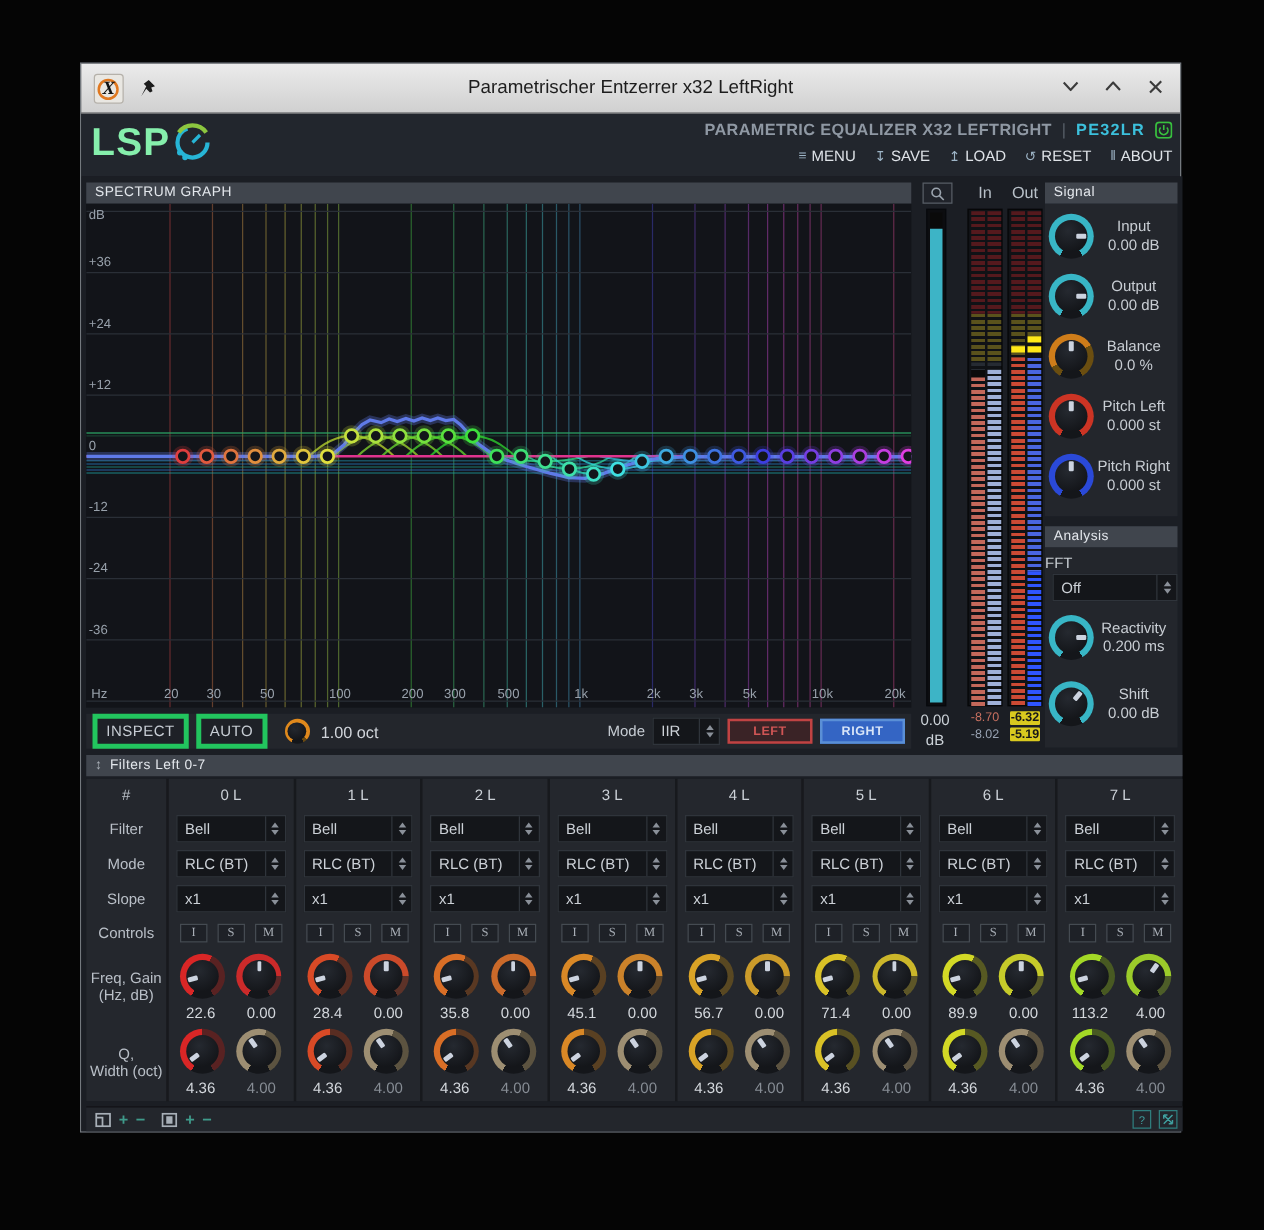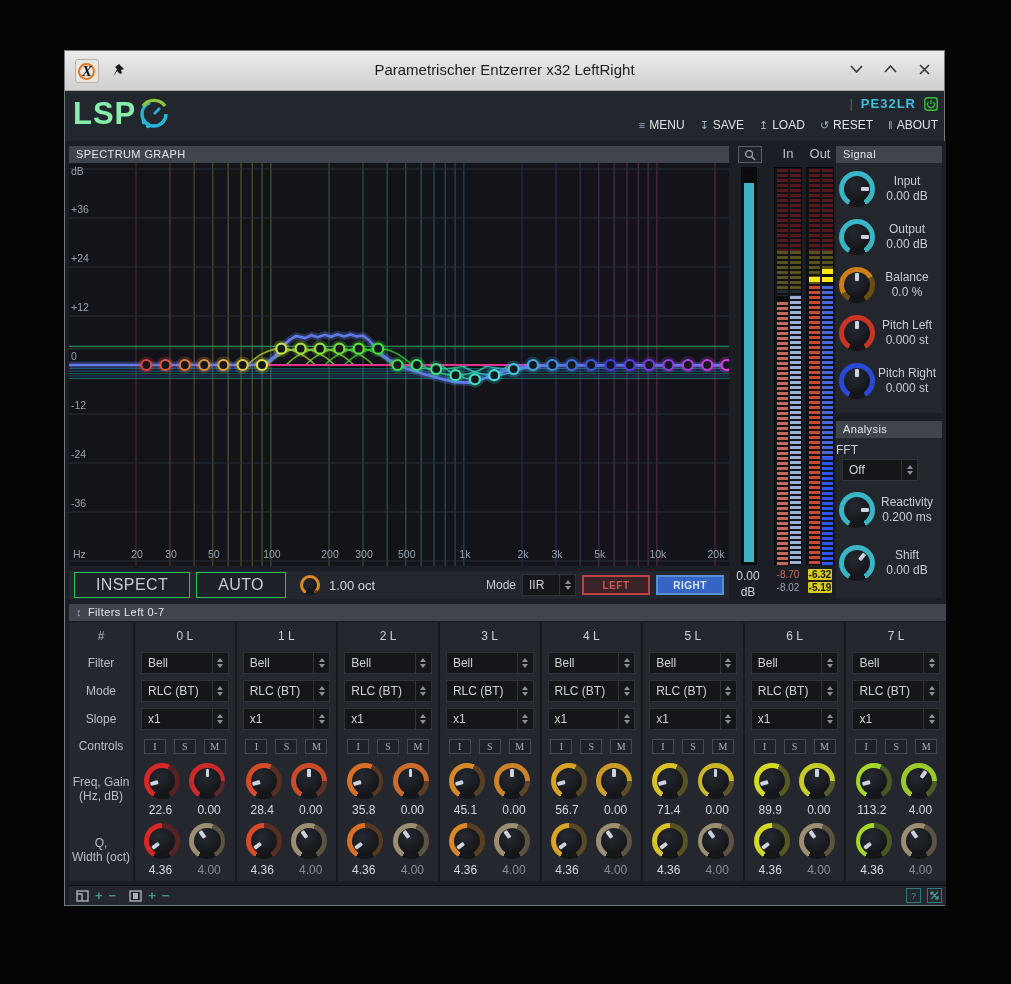--- a/index.html
+++ b/index.html
@@ -29,22 +29,22 @@
   .menu-item{display:flex;gap:4px;align-items:center;font-size:12px;color:#dfe3e8;cursor:default;}
   .mi-ic{font-size:11px;color:#9fb6c8;}
   
   .phead{position:absolute;background:#40454d;color:#e3e7ec;font-size:11px;line-height:17px;
     padding-left:7px;box-sizing:border-box;height:17px;letter-spacing:.4px;}
   .content{position:absolute;left:0;top:90px;width:881px;height:764px;background:#1b1e24;}
   
   #graph-svg{position:absolute;left:4px;top:22px;background:#121419;}
   .gtoolbar{position:absolute;left:4px;top:430px;width:660px;height:28px;background:#23262c;
     display:flex;align-items:center;box-sizing:border-box;padding:0 5px;}
-  .tbtn{border:1px solid #22c55e;background:#1e2127;color:#c6ccd3;font-size:16px;
-    padding:3px 21px;margin-right:6px;letter-spacing:.4px;}
+  .tbtn{border:4px solid #22c55e;background:#1e2127;color:#c6ccd3;font-size:12px;
+    padding:3px 7px;margin-right:6px;letter-spacing:.4px;}
   .octlbl{font-size:13px;color:#d0d4da;margin-left:9px;}
   .modelbl{font-size:12px;color:#c6ccd3;margin-left:auto;margin-right:6px;}
   .chanbtn{font-size:10px;font-weight:bold;width:68px;height:20px;box-sizing:border-box;
     display:flex;align-items:center;justify-content:center;margin-left:6px;letter-spacing:.5px;}
   .chan-left{border:2px solid #c04343;background:#3a2326;color:#d05555;}
   .chan-right{border:2px solid #5a8fd6;background:#3465c4;color:#d8e5f8;}
   
   .sel{background:#14161a;border:1px solid #2f343b;height:22px;box-sizing:border-box;
     display:flex;align-items:center;}
   .sel-val{flex:1;font-size:12px;color:#ccd1d7;padding-left:6px;overflow:hidden;white-space:nowrap;}
@@ -144,20 +144,21 @@
       <span class="lsp-txt">LSP</span>
       <svg width="36" height="38" viewBox="0 0 36 38">
         <circle cx="18" cy="19" r="12" fill="none" stroke="#27b5d6" stroke-width="3.4" stroke-dasharray="52 24"></circle>
         <path d="M7 11 A 13.5 13.5 0 0 1 29 11" fill="none" stroke="#8cc63f" stroke-width="3.4"></path>
         <line x1="18" y1="19" x2="24" y2="13" stroke="#27b5d6" stroke-width="2.6"></line>
         <circle cx="8" cy="27" r="2.4" fill="#27b5d6"></circle>
           <circle cx="12" cy="31" r="2.2" fill="#27b5d6"></circle>
       </svg>
     </div>
     <div class="hdr-r1">
+      <span class="prod">PARAMETRIC EQUALIZER X32 LEFTRIGHT</span>
       <span class="pipe">|</span>
       <span class="prodid">PE32LR</span>
       <svg width="14" height="14" viewBox="0 0 14 14">
         <rect x="0.8" y="0.8" width="12.4" height="12.4" rx="2.5" fill="none" stroke="#38c13e" stroke-width="1.4"></rect>
         <path d="M4.5 5 A 3.4 3.4 0 1 0 9.5 5" fill="none" stroke="#38c13e" stroke-width="1.3"></path>
         <line x1="7" y1="3" x2="7" y2="7" stroke="#38c13e" stroke-width="1.3"></line>
       </svg>
     </div>
     <div class="hdr-r2">
         <div class="menu-item">
@@ -449,21 +450,21 @@
           <div class="siglab">
             <div>Pitch Right</div>
             <div>0.000 st</div>
           </div>
         </div>
       </div>
 
     <div class="phead" style="left:771px;top:280px;width:106px;">Analysis</div>
     <div class="rpanel" style="left:771px;top:297px;width:106px;height:160px;">
       <div class="fftlbl" style="top:5px;">FFT</div>
-      <div class="sel" style="position:absolute;left:6px;top:21px;width:76px;">
+      <div class="sel" style="position:absolute;left:6px;top:21px;width:100px;">
         <span class="sel-val">Off</span>
         <span class="spin">
             <i class="up"></i>
             <i class="dn"></i>
           </span>
       </div>
       <div id="analysis-rows">
           <div class="sigrow" style="top: 50px;">
             <div class="knob" style="height: 36px; width: 36px; background: conic-gradient(from 210deg, rgb(56, 182, 198) 0deg, rgb(56, 182, 198) 300deg, rgb(20, 22, 26) 300deg, rgb(20, 22, 26) 360deg);">
               <div class="kptr" style="transform: rotate(90deg);"></div>

